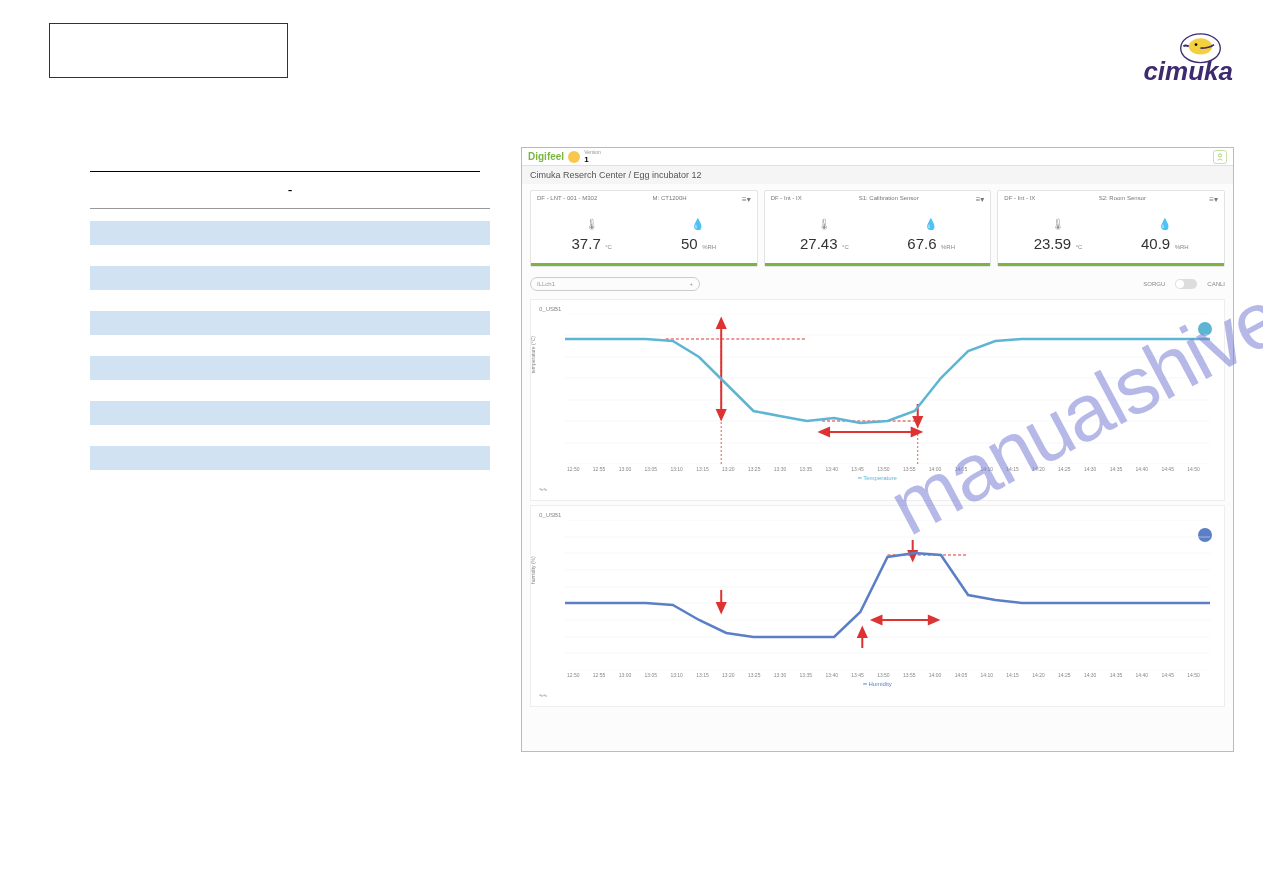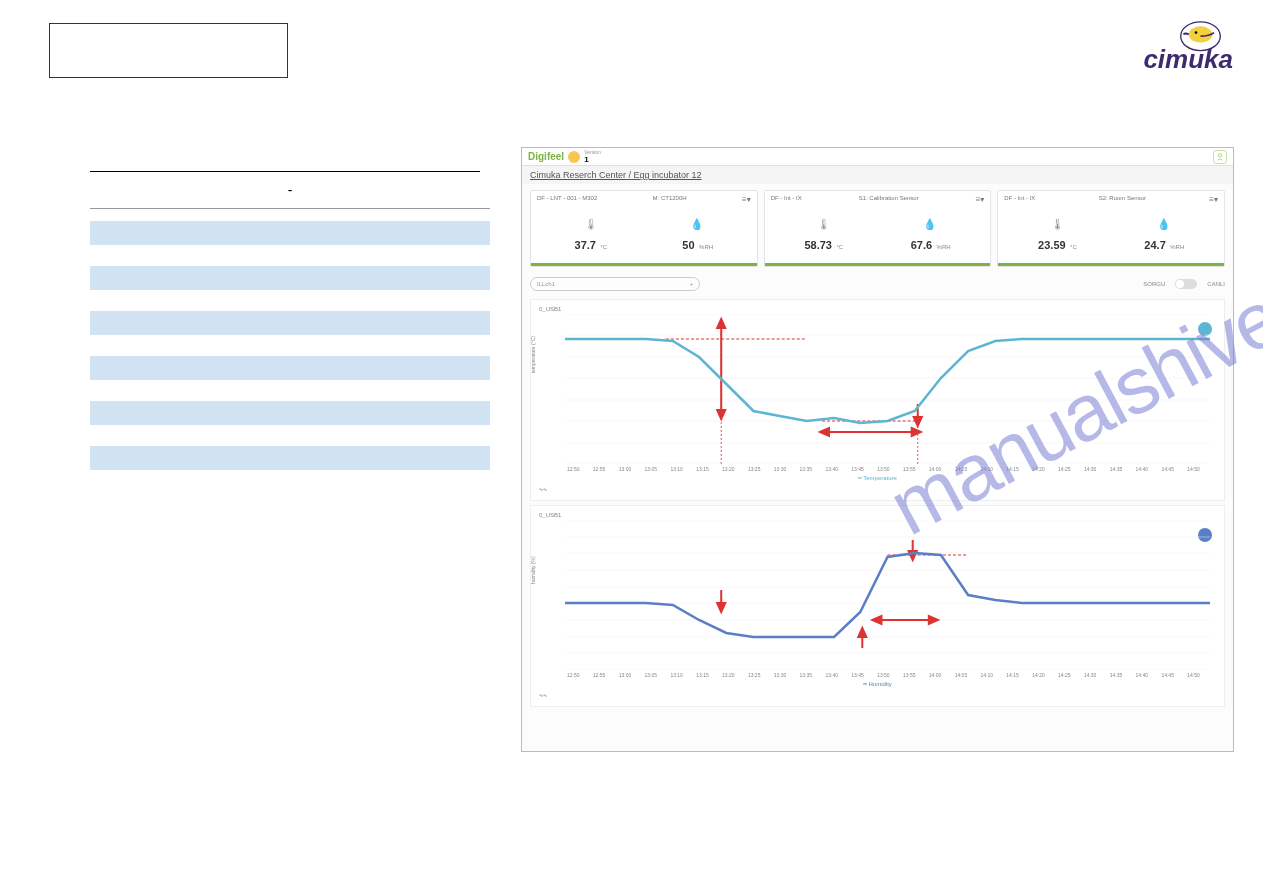--- a/index.html
+++ b/index.html
@@ -1,49 +1,49 @@
 <!DOCTYPE html>
 <html><head>
 <meta charset="utf-8">
 <style>
   * { margin: 0; padding: 0; box-sizing: border-box; }
   body { font-family: Arial, sans-serif; width: 1263px; height: 893px; background: #fff; position: relative; overflow: hidden; }
   
   .outline-box { position: absolute; top: 23px; left: 49px; width: 239px; height: 55px; border: 1px solid #333; }
   
-  .logo { position: absolute; top: 20px; right: 30px; width: 140px; height: 55px; }
+  .logo { position: absolute; top: 32px; right: 30px; width: 140px; height: 55px; }
   .logo-bird { position: absolute; top: 0; right: 10px; width: 45px; height: 35px; }
   .logo-text { position: absolute; bottom: 0; right: 0; font-size: 26px; font-style: italic; color: #3d2b6f; font-weight: bold; }
   
   .left-col { position: absolute; top: 170px; left: 90px; width: 400px; }
   .title-underline { border-bottom: 1px solid #000; width: 390px; height: 2px; margin-bottom: 10px; }
   .dash { text-align: center; font-size: 14px; margin-bottom: 10px; }
   .hr-line { border-top: 1px solid #999; margin: 5px 0 12px 0; }
   
   .table-row { height: 24px; display: flex; margin-bottom: 21px; }
   .table-row.shaded { background: #d1e3f3; }
   .table-row .cell { flex: 1; }
   
   .screenshot { position: absolute; top: 147px; left: 521px; width: 713px; height: 605px; border: 1px solid #bbb; background: #fcfcfc; }
   
   .app-header { height: 18px; background: #fff; border-bottom: 1px solid #e0e0e0; display: flex; align-items: center; padding: 0 6px; font-size: 8px; }
   .app-brand { color: #7cb342; font-weight: bold; font-size: 10px; }
   .app-version-badge { width: 12px; height: 12px; background: #f9c74f; border-radius: 50%; margin: 0 4px; display: inline-block; }
   .app-user-icon { margin-left: auto; width: 14px; height: 14px; border: 1px solid #c5e1a5; border-radius: 3px; display: flex; align-items: center; justify-content: center; }
   
-  .breadcrumb { padding: 4px 8px; font-size: 9px; color: #555; background: #f5f5f5; text-decoration: underline; }
+  .breadcrumb { padding: 4px 8px; font-size: 9px; color: #555; background: #f5f5f5; }
   
   .cards-row { display: flex; gap: 6px; padding: 6px 8px; }
   .card { flex: 1; background: #fff; border: 1px solid #e4e4e4; border-radius: 2px; padding: 4px 6px; position: relative; }
   .card-header { display: flex; justify-content: space-between; font-size: 6px; color: #777; margin-bottom: 8px; }
   .card-menu { font-size: 8px; }
   .card-body { display: flex; justify-content: space-around; align-items: center; padding: 6px 0 10px; }
   .metric { text-align: center; }
   .metric-icon { font-size: 11px; color: #888; display: block; margin-bottom: 4px; }
-  .metric-value { font-size: 11px; font-weight: bold; color: #333; }
+  .metric-value { font-size: 15px; font-weight: normal; color: #333; }
   .metric-unit { font-size: 6px; color: #888; }
   .card-bar { height: 3px; background: #7cb342; margin: 0 -6px -4px -6px; }
   
   .controls-row { display: flex; align-items: center; padding: 4px 8px; gap: 6px; }
   .dropdown { width: 170px; height: 14px; border: 1px solid #ccc; border-radius: 10px; font-size: 6px; padding: 0 6px; display: flex; align-items: center; justify-content: space-between; color: #999; }
   .toggle-label { font-size: 6px; color: #888; margin-left: auto; }
   .toggle { width: 22px; height: 10px; background: #ddd; border-radius: 5px; margin: 0 4px; position: relative; }
   .toggle-knob { width: 8px; height: 8px; background: #fff; border-radius: 50%; position: absolute; top: 1px; left: 1px; }
   
   .chart-container { background: #fff; margin: 4px 8px; border: 1px solid #eee; padding: 4px; position: relative; }
@@ -147,21 +147,21 @@
 
     <div class="card">
       <div class="card-header">
         <span>DF - Int - IX</span>
         <span>S1: Calibration Sensor</span>
         <span class="card-menu">≡▾</span>
       </div>
       <div class="card-body">
         <div class="metric">
           <span class="metric-icon">🌡</span>
-          <span class="metric-value">58.73</span>
+          <span class="metric-value">27.43</span>
           <span class="metric-unit">°C</span>
         </div>
         <div class="metric">
           <span class="metric-icon">💧</span>
           <span class="metric-value">67.6</span>
           <span class="metric-unit">%RH</span>
         </div>
       </div>
       <div class="card-bar"></div>
     </div>
@@ -173,21 +173,21 @@
         <span class="card-menu">≡▾</span>
       </div>
       <div class="card-body">
         <div class="metric">
           <span class="metric-icon">🌡</span>
           <span class="metric-value">23.59</span>
           <span class="metric-unit">°C</span>
         </div>
         <div class="metric">
           <span class="metric-icon">💧</span>
-          <span class="metric-value">24.7</span>
+          <span class="metric-value">40.9</span>
           <span class="metric-unit">%RH</span>
         </div>
       </div>
       <div class="card-bar"></div>
     </div>
   </div>
 
   <div class="controls-row">
     <div class="dropdown">
       <span>ILLch1</span>

